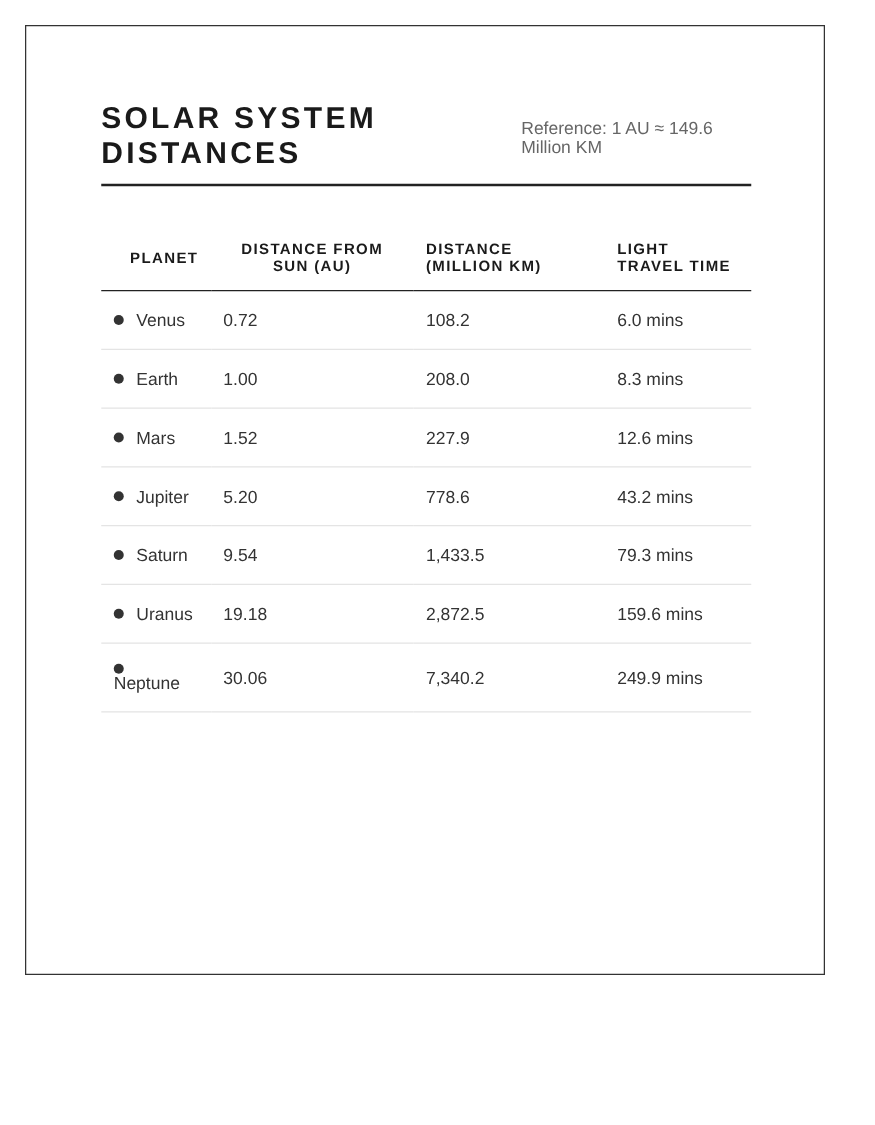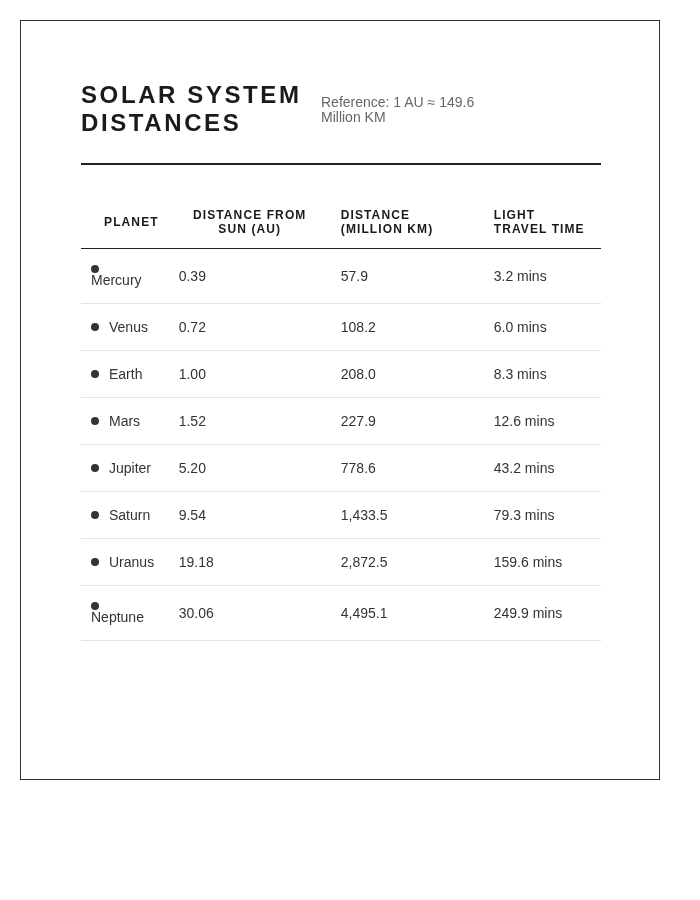--- a/index.html
+++ b/index.html
@@ -4,22 +4,22 @@
 <style>
   html, body { margin: 0; padding: 0; background: #ffffff; }
   body { width: 700px; height: 900px; position: relative; font-family: "Liberation Sans", sans-serif; color: #222; }
   .card {
     position: absolute; left: 20px; top: 20px;
     width: 640px; height: 760px;
     border: 1px solid #333; box-sizing: border-box; background: #fff;
   }
   .inner { position: absolute; left: 60px; top: 60px; width: 520px; }
   .title-row {
-    display: flex; align-items: flex-end;
-    border-bottom: 2px solid #222; padding-bottom: 26px; height: 56px;
+    display: flex; justify-content: space-between; align-items: flex-end;
+    border-bottom: 2px solid #222; padding-bottom: 10px; height: 56px;
   }
   .title {
     font-family: "Liberation Sans", sans-serif; font-weight: bold;
     font-size: 24px; letter-spacing: 2.6px; line-height: 28px; color: #1a1a1a;
     margin: 0; width: 240px; text-transform: uppercase;
   }
   .reference {
     font-size: 14px; line-height: 15px; color: #666; width: 184px; margin-bottom: 12px;
   }
   table { width: 520px; border-collapse: collapse; margin-top: 30px; }
@@ -58,26 +58,20 @@
     <table>
       <thead>
         <tr>
           <th class="col1">PLANET</th>
           <th class="col2">DISTANCE FROM SUN (AU)</th>
           <th class="col3">DISTANCE (MILLION KM)</th>
           <th class="col4">LIGHT TRAVEL TIME</th>
         </tr>
       </thead>
       <tbody>
-        <tr class="tall">
-          <td class="planet-cell wrap"><span class="bullet"></span><span>Mercury</span></td>
-          <td>0.39</td>
-          <td>57.9</td>
-          <td>3.2 mins</td>
-        </tr>
         <tr>
           <td class="planet-cell"><span class="bullet"></span><span>Venus</span></td>
           <td>0.72</td>
           <td>108.2</td>
           <td>6.0 mins</td>
         </tr>
         <tr>
           <td class="planet-cell"><span class="bullet"></span><span>Earth</span></td>
           <td>1.00</td>
           <td>208.0</td>
@@ -103,19 +97,19 @@
         </tr>
         <tr>
           <td class="planet-cell"><span class="bullet"></span><span>Uranus</span></td>
           <td>19.18</td>
           <td>2,872.5</td>
           <td>159.6 mins</td>
         </tr>
         <tr class="tall">
           <td class="planet-cell wrap"><span class="bullet"></span><span>Neptune</span></td>
           <td>30.06</td>
-          <td>4,495.1</td>
+          <td>7,340.2</td>
           <td>249.9 mins</td>
         </tr>
       </tbody>
     </table>
   </div>
 </div>
 
 </body></html>

